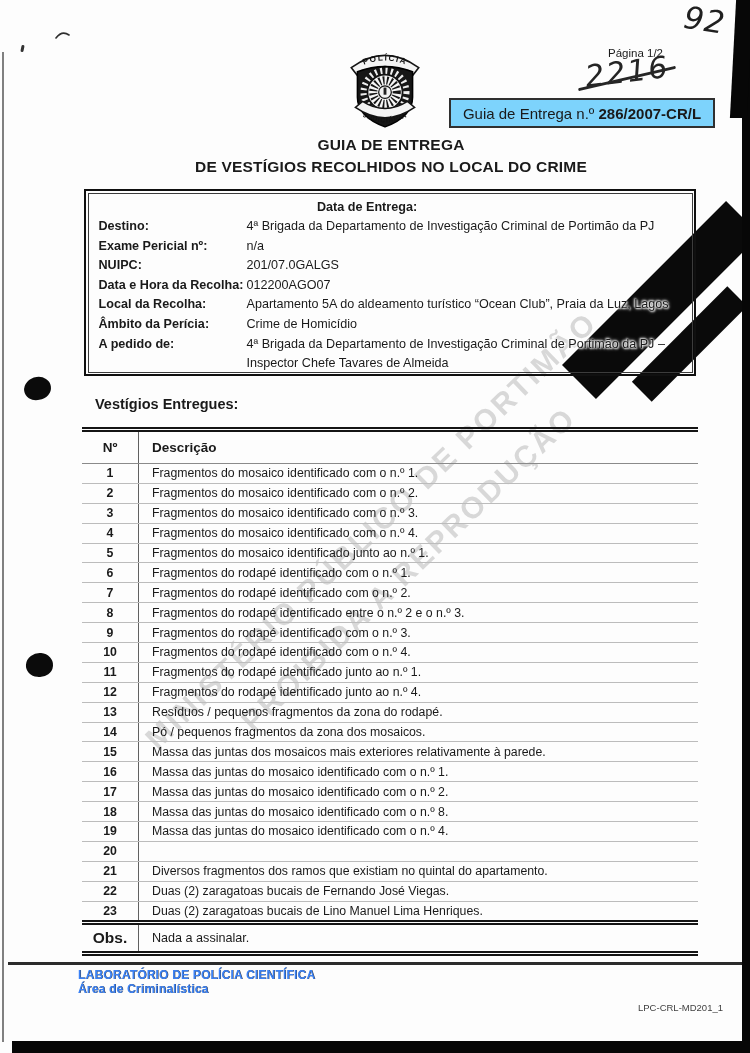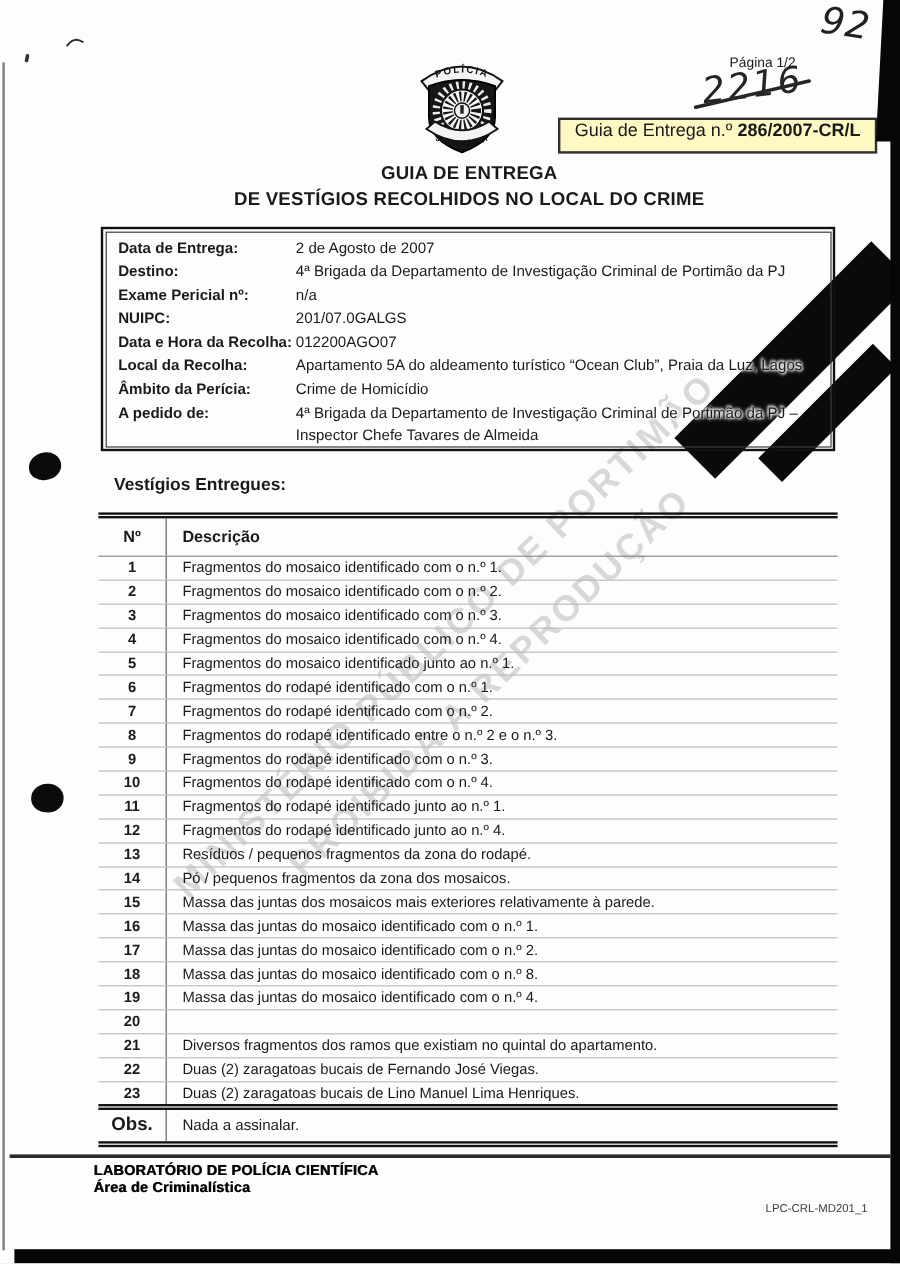--- a/index.html
+++ b/index.html
@@ -28,22 +28,22 @@
 
   
   .badge{left:342px;top:38px;width:86px;height:94px;z-index:2;}
   .page-label{left:608px;top:47px;font-size:11.5px;z-index:2;}
   .hw-top{left:684px;top:2px;font-size:31px;font-style:italic;font-family:"DejaVu Sans",sans-serif;
           color:#202020;transform:rotate(9deg);letter-spacing:1px;z-index:2;}
   .hw-crossed{left:585px;top:54px;font-size:30px;font-style:italic;font-family:"DejaVu Sans",sans-serif;
           color:#242424;transform:rotate(-7deg);letter-spacing:2px;z-index:2;}
   .hw-strike{left:577px;top:77px;width:100px;height:3px;background:#262626;border-radius:2px;
           transform:rotate(-13deg);z-index:2;}
-  .docnum-box{left:449px;top:98px;width:262px;height:26px;border:2px solid #303030;background:#fef9c3;
-          display:flex;align-items:flex-start;justify-content:center;font-size:15px;z-index:2;white-space:nowrap;margin-left:16px;}
+  .docnum-box{left:449px;top:98px;width:262px;height:26px;border:2px solid #303030;background:#7dd3fc;
+          display:flex;align-items:center;justify-content:center;font-size:15px;z-index:2;white-space:nowrap;}
   .docnum-box span{white-space:pre;}
   .docnum-bold{font-weight:bold;}
 
   .title-wrap{left:85px;top:136px;width:612px;text-align:center;z-index:2;}
   .title-wrap div{font-size:15.5px;font-weight:bold;letter-spacing:.2px;}
   .title-wrap div+div{margin-top:4px;}
 
   
   .header-box{left:84px;top:189px;width:612px;height:187px;border:2.5px solid #101010;padding:1.5px;z-index:4;box-sizing:border-box;}
   .header-box-inner{border:1px solid #3c3c3c;width:100%;height:100%;box-sizing:border-box;padding:4px 8px 2px 10px;}
@@ -59,21 +59,21 @@
   .tdesc{flex:1;padding-left:13px;}
   .thead{display:flex;height:31px;align-items:center;border-bottom:1.5px solid #8a8a8a;font-weight:bold;font-size:13.5px;justify-content:center;}
   .trow{display:flex;height:18.9px;align-items:center;border-bottom:1px solid #bcbcbc;font-size:12.3px;}
   .trow:last-child{border-bottom:none;}
   .trow .tnum{font-weight:bold;}
   .obsrow{display:flex;height:26px;align-items:center;border-top:5px double #141414;font-size:12.6px;}
   .obsrow .tnum{font-weight:bold;font-size:15.5px;}
 
   
   .footer-line{left:8px;top:962px;width:734px;height:2.5px;background:#2b2b2b;z-index:2;}
-  .footer{left:78px;top:969px;z-index:2;font-weight:bold;font-size:12px;line-height:13.8px;color:#000000;
+  .footer{left:78px;top:969px;z-index:2;font-weight:bold;font-size:12px;line-height:13.8px;color:#3b82f6;
           letter-spacing:.2px;text-shadow:.5px 0 0 #3a3a3a;}
   .form-code{left:638px;top:1002px;font-size:9.5px;color:#3f3f3f;z-index:2;}
 </style>
 </head>
 <body>
 
 <div class="page">
 
   <div class="watermark">
     <div class="wline">MINISTÉRIO PÚBLICO DE PORTIMÃO</div>
@@ -126,21 +126,20 @@
 
   <div class="title-wrap">
     <div>GUIA DE ENTREGA</div>
     <div>DE VESTÍGIOS RECOLHIDOS NO LOCAL DO CRIME</div>
   </div>
 
   <div class="header-box">
     <div class="header-box-inner">
         <div class="frow">
           <div class="flabel">Data de Entrega:</div>
-          <div class="fvalue">2 de Agosto de 2007</div>
         </div>
         <div class="frow">
           <div class="flabel">Destino:</div>
           <div class="fvalue">4ª Brigada da Departamento de Investigação Criminal de Portimão da PJ</div>
         </div>
         <div class="frow">
           <div class="flabel">Exame Pericial nº:</div>
           <div class="fvalue">n/a</div>
         </div>
         <div class="frow">

